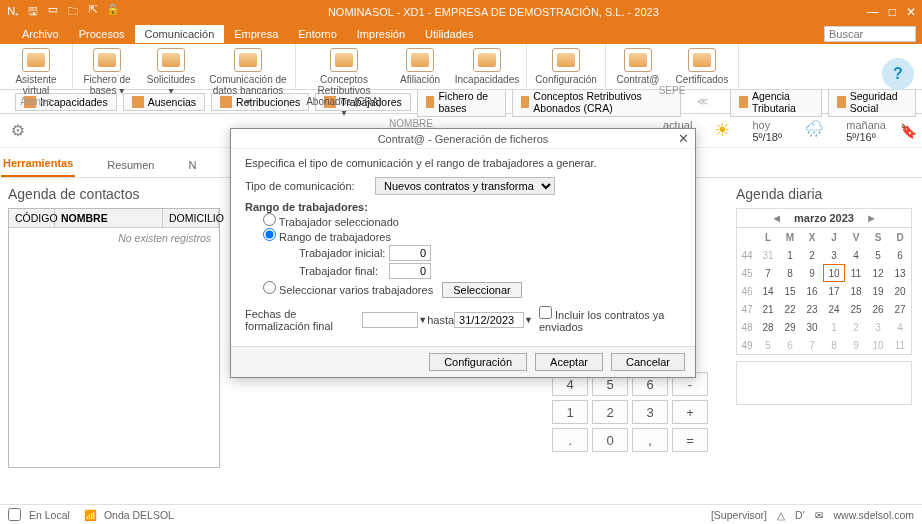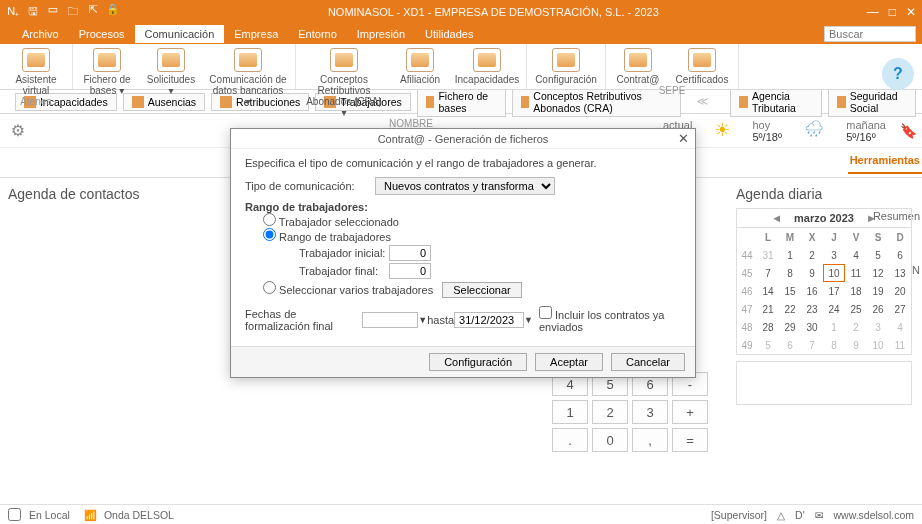--- a/index.html
+++ b/index.html
@@ -38,21 +38,21 @@
 
 .subheader { height: 34px; display: flex; align-items: center; border-bottom: 1px solid #eee; }
 .subheader .gear { width: 24px; height: 24px; margin-left: 6px; color: #888; display:flex; align-items:center; justify-content:center; font-size:16px;}
 .subheader .weather { margin-left: auto; display: flex; gap: 22px; padding-right: 14px; }
 .wcol { font-size: 11px; color: #555; }
 .wcol .wday { color: #777; }
 .wcol .wtemp { color: #333; }
 .bookmark { width: 16px; color: #e8a03a; font-size: 14px; margin-right: 6px; }
 
 
-.localtabs { height: 30px; display: flex; align-items: flex-end; border-bottom: 1px solid #ddd; padding-left: 1px; gap: 30px; flex-direction: column; }
+.localtabs { height: 30px; display: flex; align-items: flex-end; border-bottom: 1px solid #ddd; padding-left: 1px; gap: 30px; }
 .ltab { padding: 6px 2px; color: #666; }
 .ltab.active { color: #e26c00; font-weight: 600; border-bottom: 2px solid #e26c00; }
 
 
 .main { display: flex; height: 338px; }
 .leftpane { width: 228px; padding: 8px; }
 .leftpane h3 { font-size: 14px; font-weight: 400; color: #555; margin-bottom: 6px; }
 .contact-table { border: 1px solid #bbb; height: 260px; font-size: 10.5px; }
 .contact-table .hdr { display: flex; background: #f2f2f2; border-bottom: 1px solid #ccc; }
 .contact-table .hdr div { padding: 3px 6px; border-right: 1px solid #ccc; }
@@ -266,20 +266,28 @@
 
 <div class="localtabs">
   <div class="ltab active">Herramientas</div>
   <div class="ltab">Resumen</div>
   <div class="ltab">N</div>
 </div>
 
 <div class="main">
   <div class="leftpane">
     <h3>Agenda de contactos</h3>
+    <div class="contact-table">
+      <div class="hdr">
+        <div style="width:46px">CÓDIGO</div>
+        <div style="flex:1;font-weight:bold">NOMBRE</div>
+        <div style="width:56px">DOMICILIO</div>
+      </div>
+      <div class="empty">No existen registros</div>
+    </div>
   </div>
 
   <div class="midpane"></div>
 
   <div class="rightpane">
     <h3>Agenda diaria</h3>
     <div class="calnav">
       <span class="navbtn">◄</span>
       <span class="mlabel"><span>marzo</span>&nbsp;<span>2023</span></span>
       <span class="navbtn">►</span>

